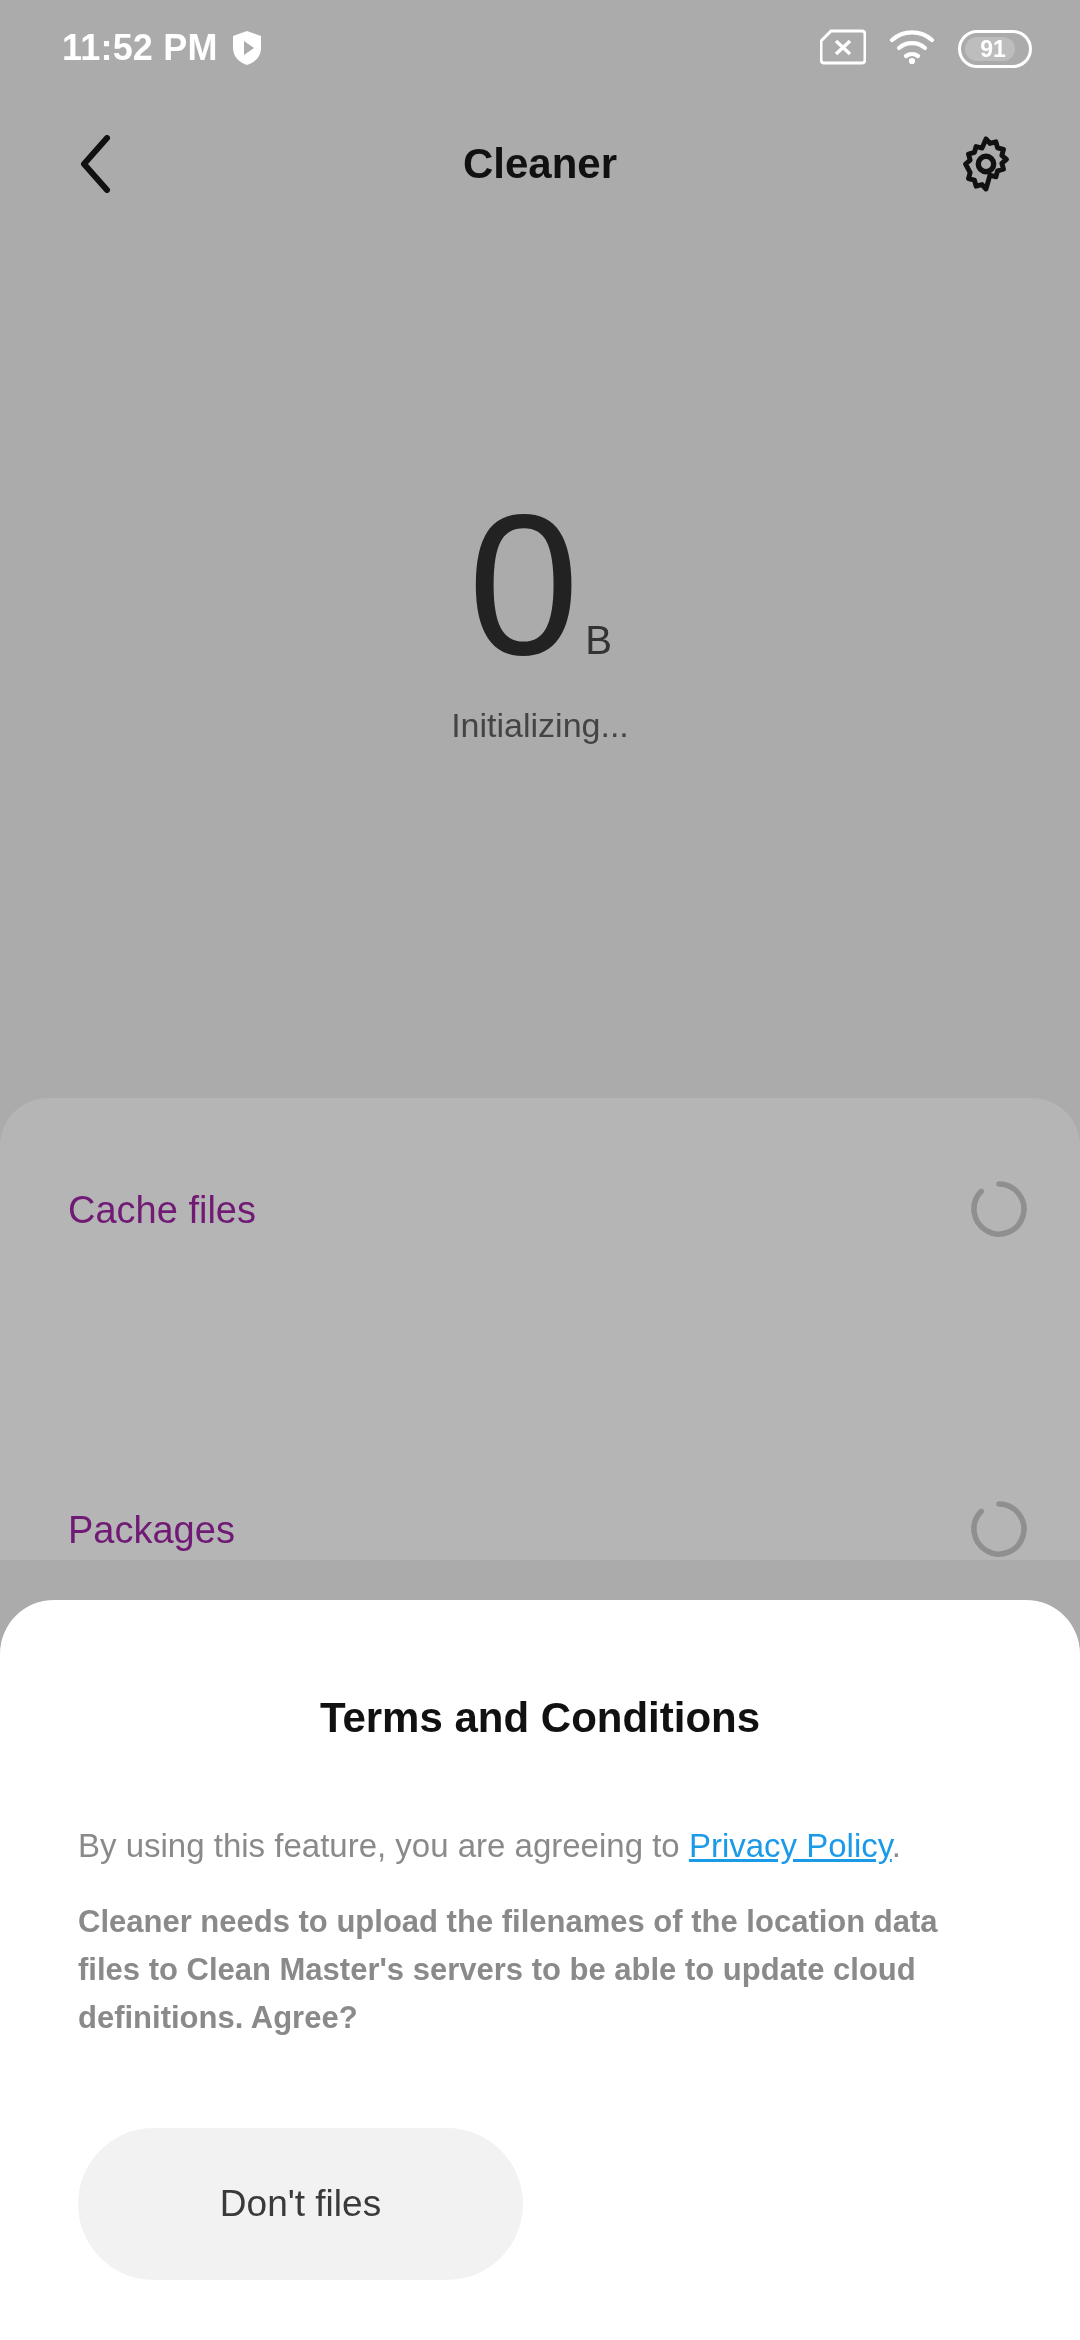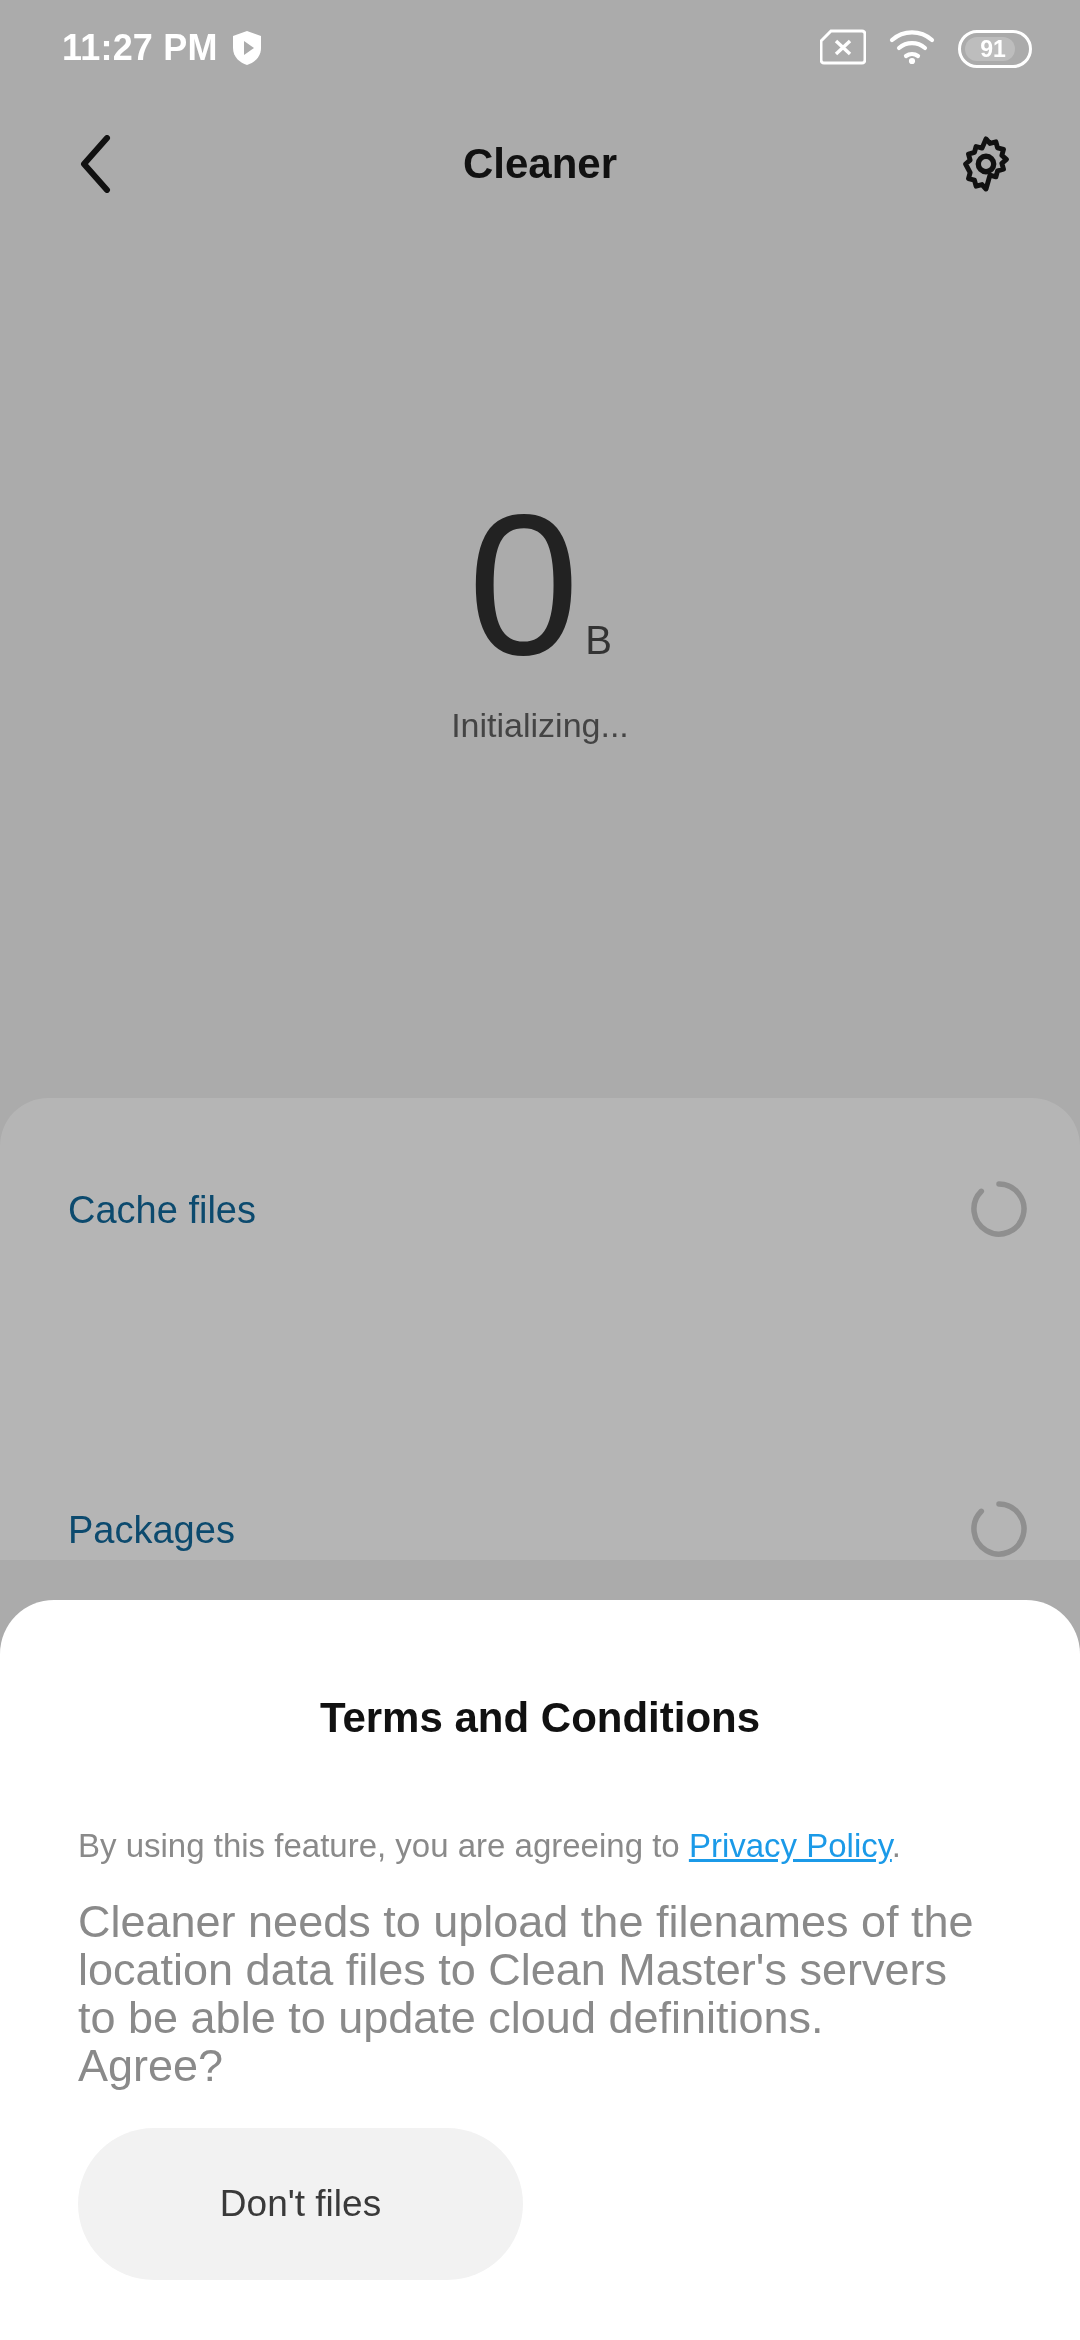--- a/index.html
+++ b/index.html
@@ -95,21 +95,21 @@
     width:1080px; height:462px;
     background:#b5b5b5;
     border-radius:48px 48px 0 0;
   }
   .category-row {
     position:absolute; left:0; width:1080px; height:60px;
     display:flex; align-items:center;
   }
   .category-label {
     position:absolute; left:68px;
-    font-size:38px; color:#0c4a6e;
+    font-size:38px; color:#701a75;
   }
   .category-spinner {
     position:absolute; right:52px; top:0;
   }
 
   
   #watermark {
     position:absolute; left:78px; top:1104px;
     font-size:176px; line-height:176px;
     font-weight:300; letter-spacing:-4px;
@@ -132,21 +132,21 @@
   }
   #sheet-para-1 {
     position:absolute; top:222px; left:78px; width:930px;
     font-size:33px; line-height:48px; color:#8a8a8a;
   }
   #privacy-link {
     color:#1b9ae8; text-decoration:underline;
   }
   #sheet-para-2 {
     position:absolute; top:298px; left:78px; width:900px;
-    font-size:45px; line-height:48px; color:#8a8a8a;
+    font-size:31px; line-height:48px; color:#8a8a8a;font-weight:bold;
   }
   #sheet-actions {
     position:absolute; left:78px; bottom:60px;
     width:924px; height:152px;
     display:flex; justify-content:space-between; align-items:center;
   }
   .sheet-button {
     width:445px; height:152px;
     border:none; border-radius:76px;
     background:#f2f2f2;
@@ -160,21 +160,21 @@
 </style>
 </head>
 <body>
 
 <div id="screen">
 
   <div id="app-layer">
 
     <div id="status-bar">
       <div id="status-left">
-        <span id="status-time">11:27 PM</span>
+        <span id="status-time">11:52 PM</span>
         <span>
           <svg id="shield-icon" width="30" height="36" viewBox="0 0 30 36">
             <path d="M15 1 L29 6 V18 C29 27 22 33 15 35 C8 33 1 27 1 18 V6 Z" fill="#ffffff"></path>
             <path d="M12 11 L22 18 L12 25 Z" fill="#ababab"></path>
           </svg>
         </span>
       </div>
 
       <div id="status-right">
         <span>

